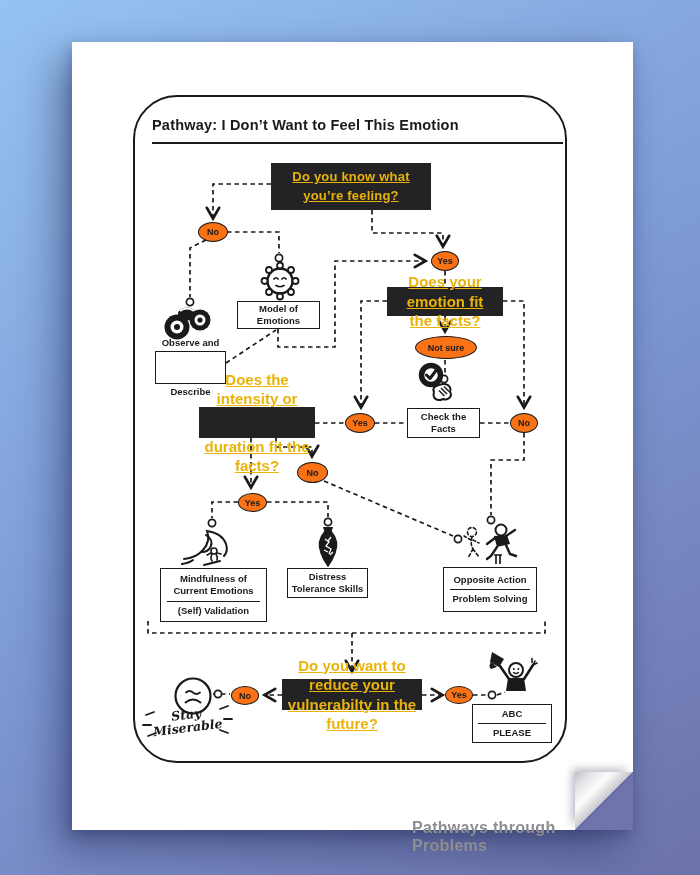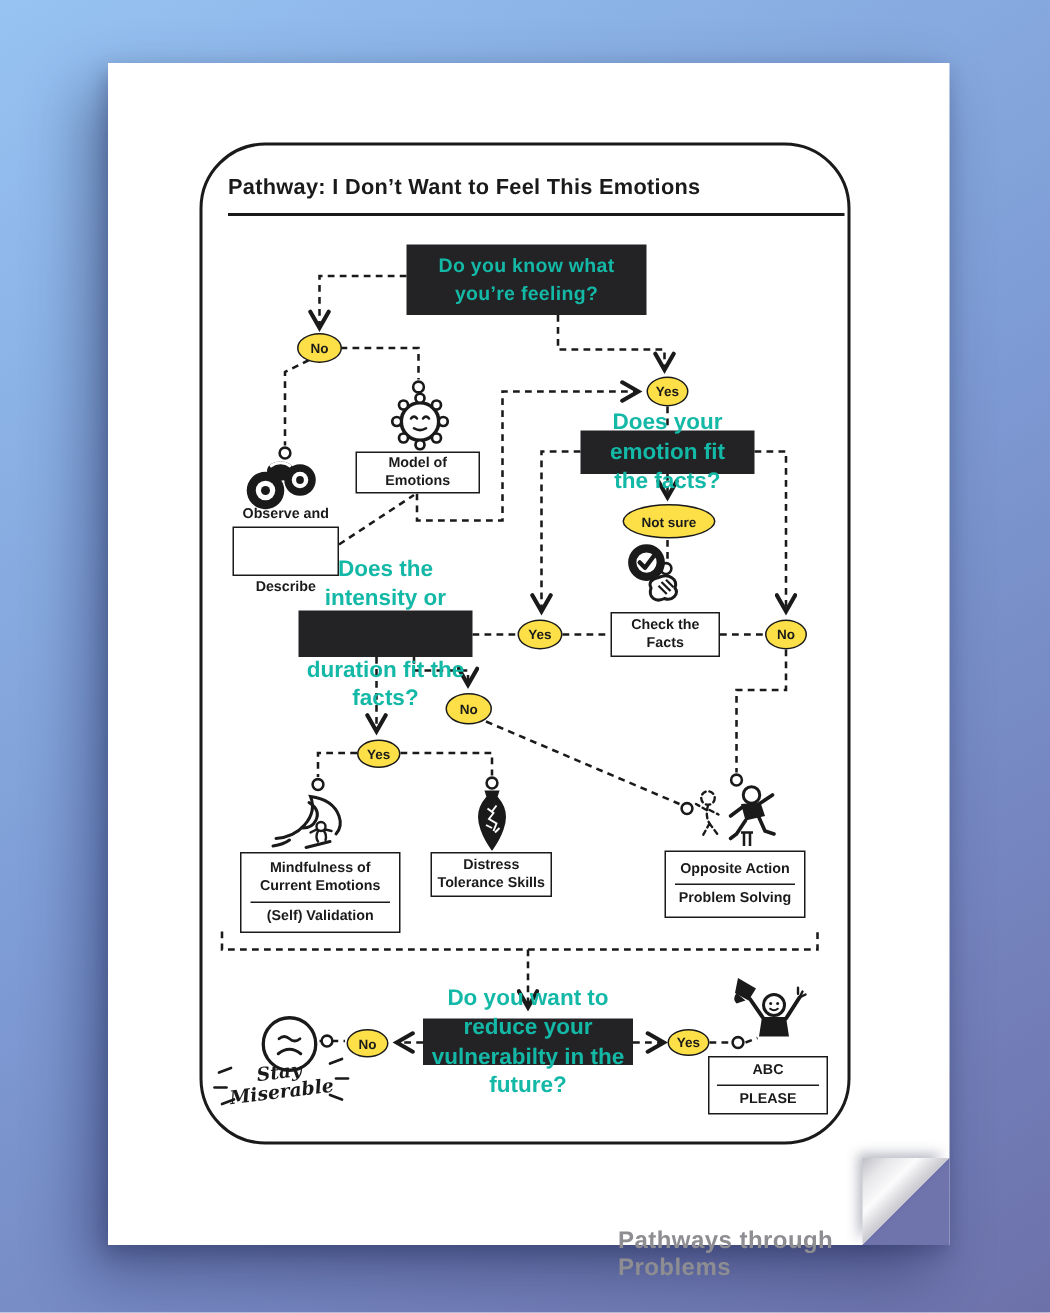--- a/index.html
+++ b/index.html
@@ -17,26 +17,26 @@
     border:2px solid #1a1a1a;border-radius:44px;box-sizing:border-box;
   }
   .title{
     position:absolute;left:80px;top:75px;width:420px;
     font-size:14.5px;font-weight:bold;letter-spacing:.2px;white-space:nowrap;
   }
   .title-rule{position:absolute;left:80px;top:100px;width:411px;height:2px;background:#1a1a1a;}
   .overlay{position:absolute;left:0;top:0;width:561px;height:788px;}
   .node{position:absolute;box-sizing:border-box;display:flex;flex-direction:column;
     align-items:center;justify-content:center;text-align:center;}
-  .bbox{background:#232326;color:#14b8a6;font-weight:bold;line-height:1.3;}
+  .bbox{background:#232326;color:#eab308;font-weight:bold;line-height:1.3;text-decoration:underline;}
   .bbox.big{font-size:13px;line-height:1.45;letter-spacing:.2px;}
   .bbox.small{font-size:15px;}
   .wbox{background:#fff;border:1.7px solid #1a1a1a;font-weight:bold;font-size:9.5px;line-height:1.3;}
   .wbox .rule{width:88%;border-top:1.5px solid #1a1a1a;margin:3px 0;}
-  .oval{background:#fde047;border:1.9px solid #1a1a1a;border-radius:50%;
+  .oval{background:#f97316;border:1.9px solid #1a1a1a;border-radius:50%;
     font-weight:bold;font-size:9px;}
   .icon{position:absolute;}
   .script{
     position:absolute;left:78px;top:667px;width:74px;text-align:center;
     font-family:"DejaVu Serif", serif;font-style:italic;font-weight:bold;
     font-size:12.5px;line-height:1.0;transform:rotate(-7deg);
   }
   .footer-label{position:absolute;left:340px;top:745px;width:148px;text-align:left;
     font-size:16px;font-weight:bold;color:#8d8d92;letter-spacing:.3px;margin-top:32px;}
   .footer-page{position:absolute;left:505px;top:744px;font-size:10.5px;font-weight:bold;color:#4a4a50;}
@@ -46,21 +46,21 @@
     background:linear-gradient(315deg,rgba(0,0,0,0) 50%,#c9c9cf 51%,#fbfbfc 68%,#e7e7ea 84%,#bfbfc6 100%);
     filter:drop-shadow(-3px -3px 4px rgba(20,25,60,.30));}
 </style>
 </head>
 <body>
 
 <div class="sheet">
 
   <div class="frame"></div>
 
-  <div class="title">Pathway: I Don’t Want to Feel This Emotions</div>
+  <div class="title">Pathway: I Don’t Want to Feel This Emotion</div>
   <div class="title-rule"></div>
 
   <svg class="overlay" viewBox="0 0 561 788">
     <defs>
       <marker id="arr" viewBox="0 0 10 10" refX="7" refY="5" markerWidth="9" markerHeight="9" orient="auto-start-reverse">
         <path d="M1,1 L8,5 L1,9" fill="none" stroke="#1a1a1a" stroke-width="1.8" stroke-linecap="round"></path>
       </marker>
     </defs>
     <g fill="none" stroke="#1a1a1a" stroke-width="1.7" stroke-dasharray="4.5 3.5">
       <polyline points="199,142 141,142 141,175" marker-end="url(#arr)"></polyline>

